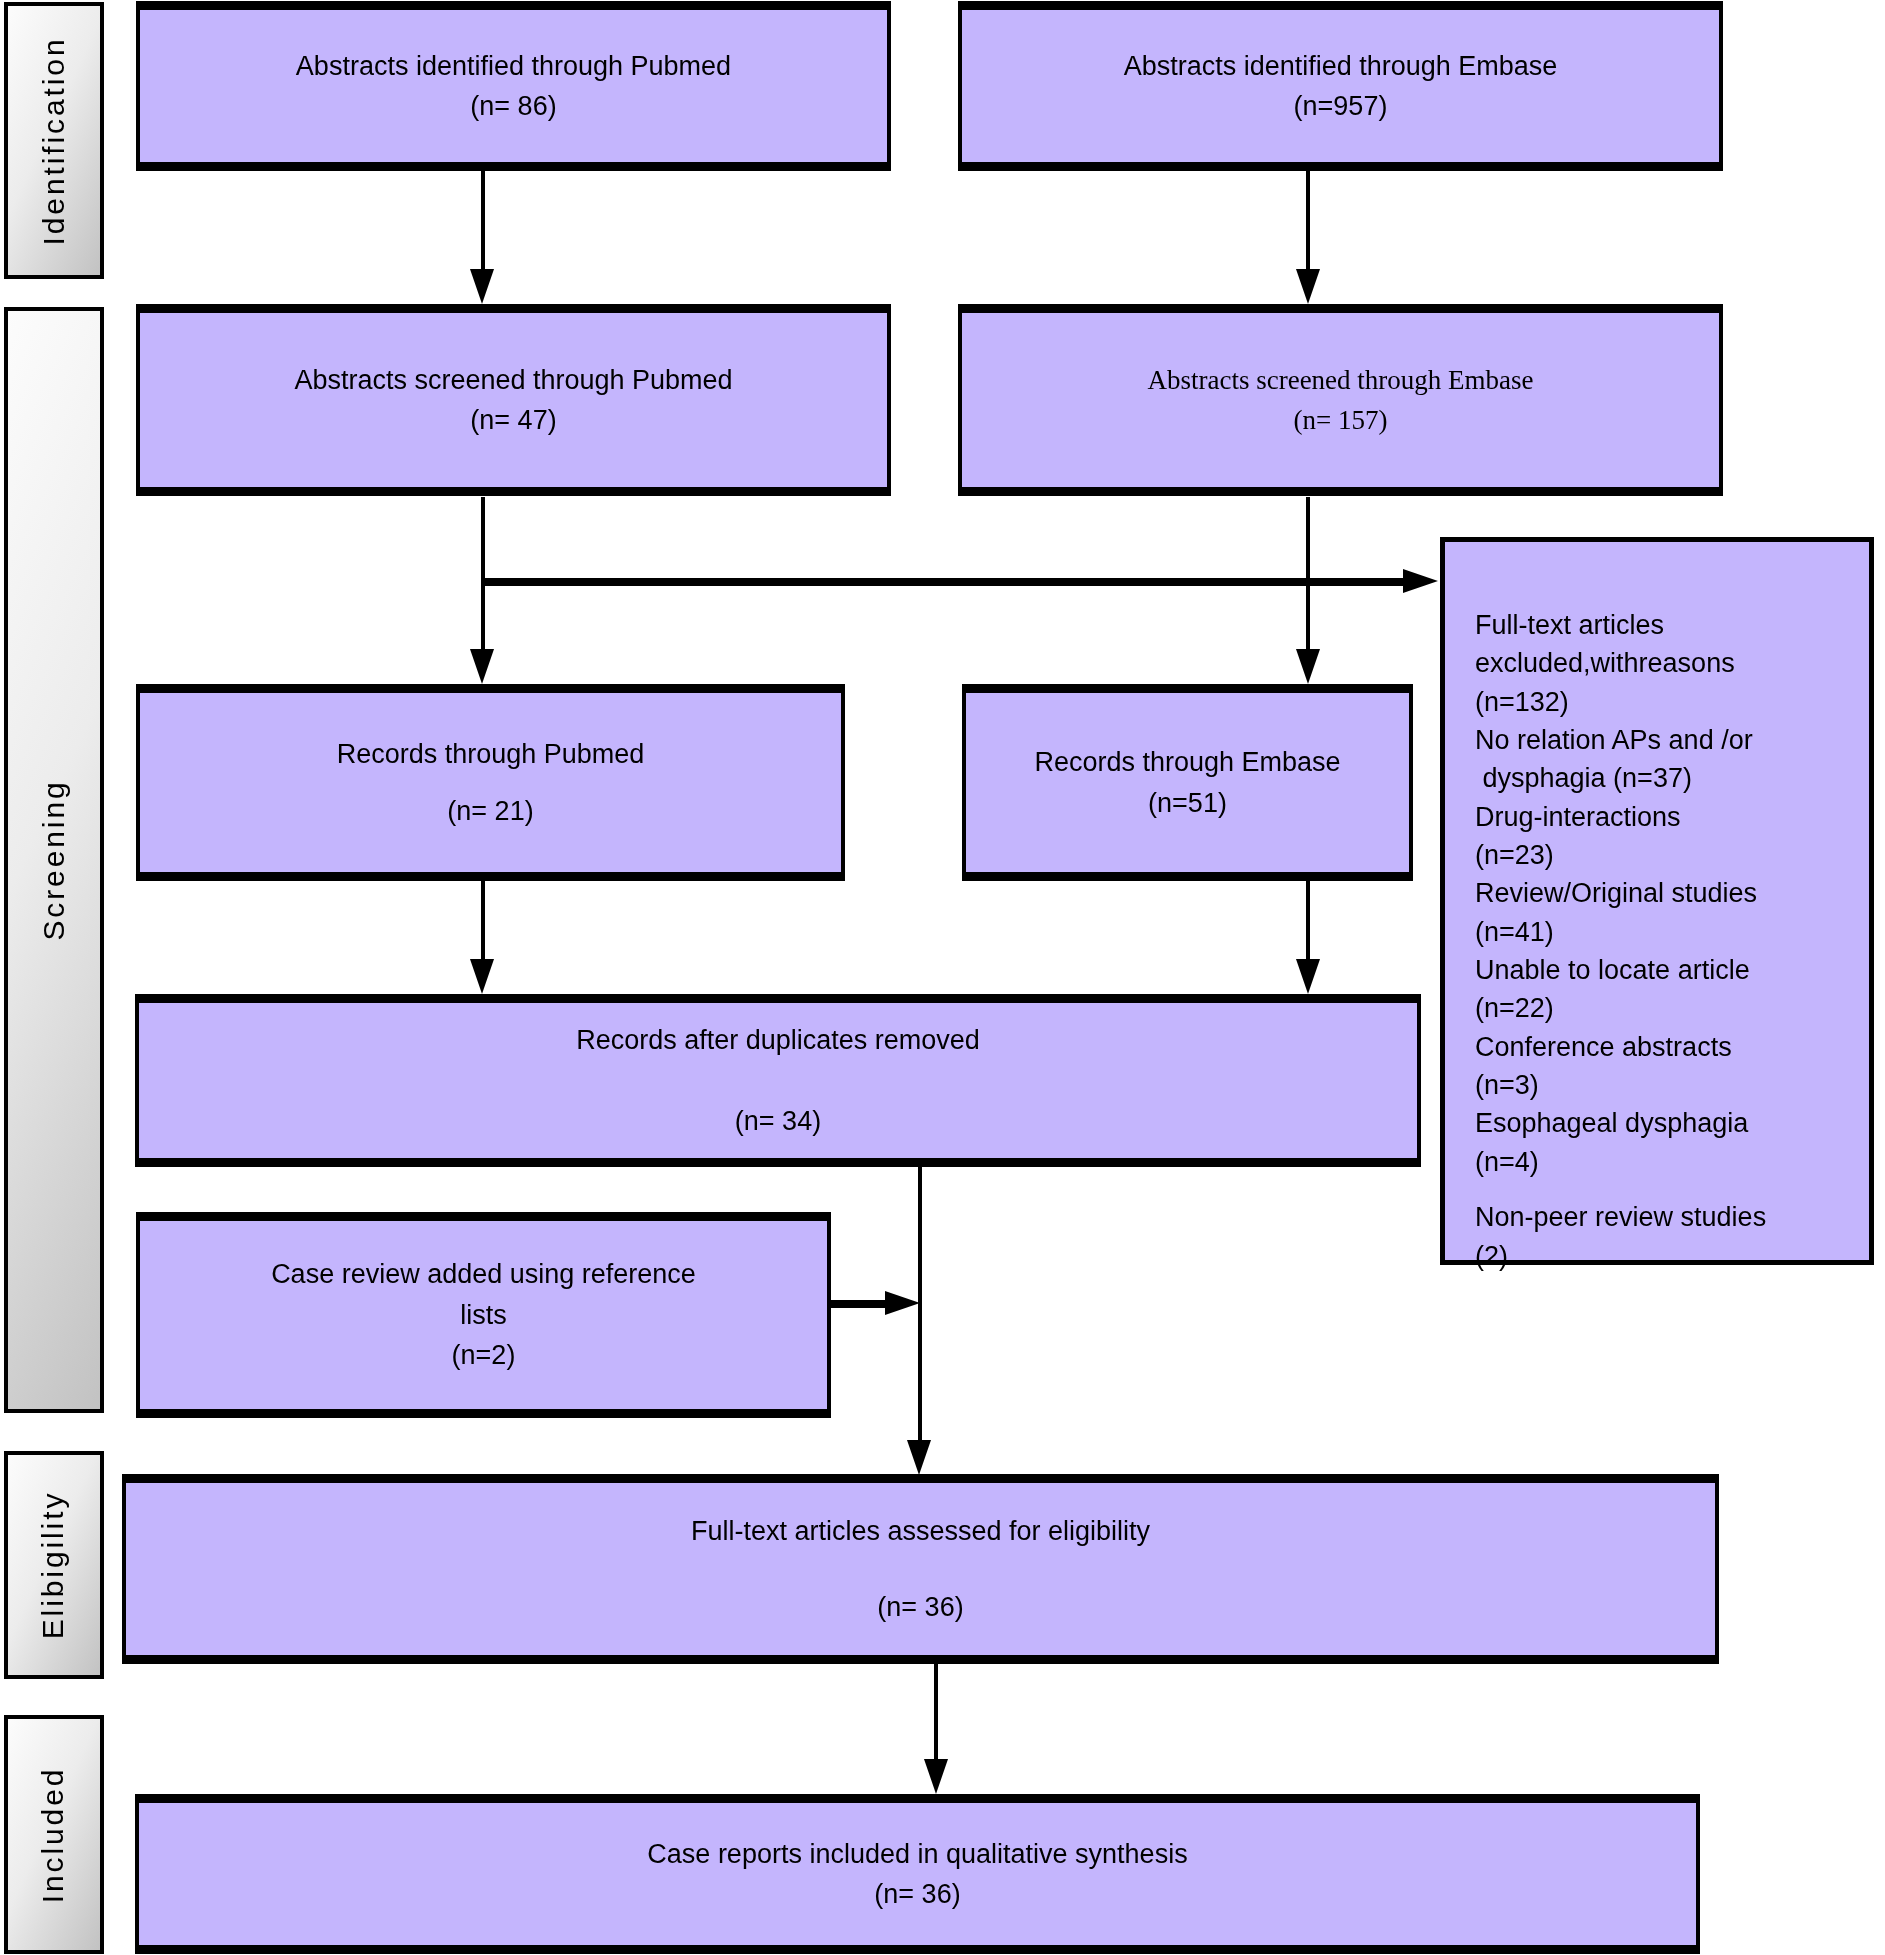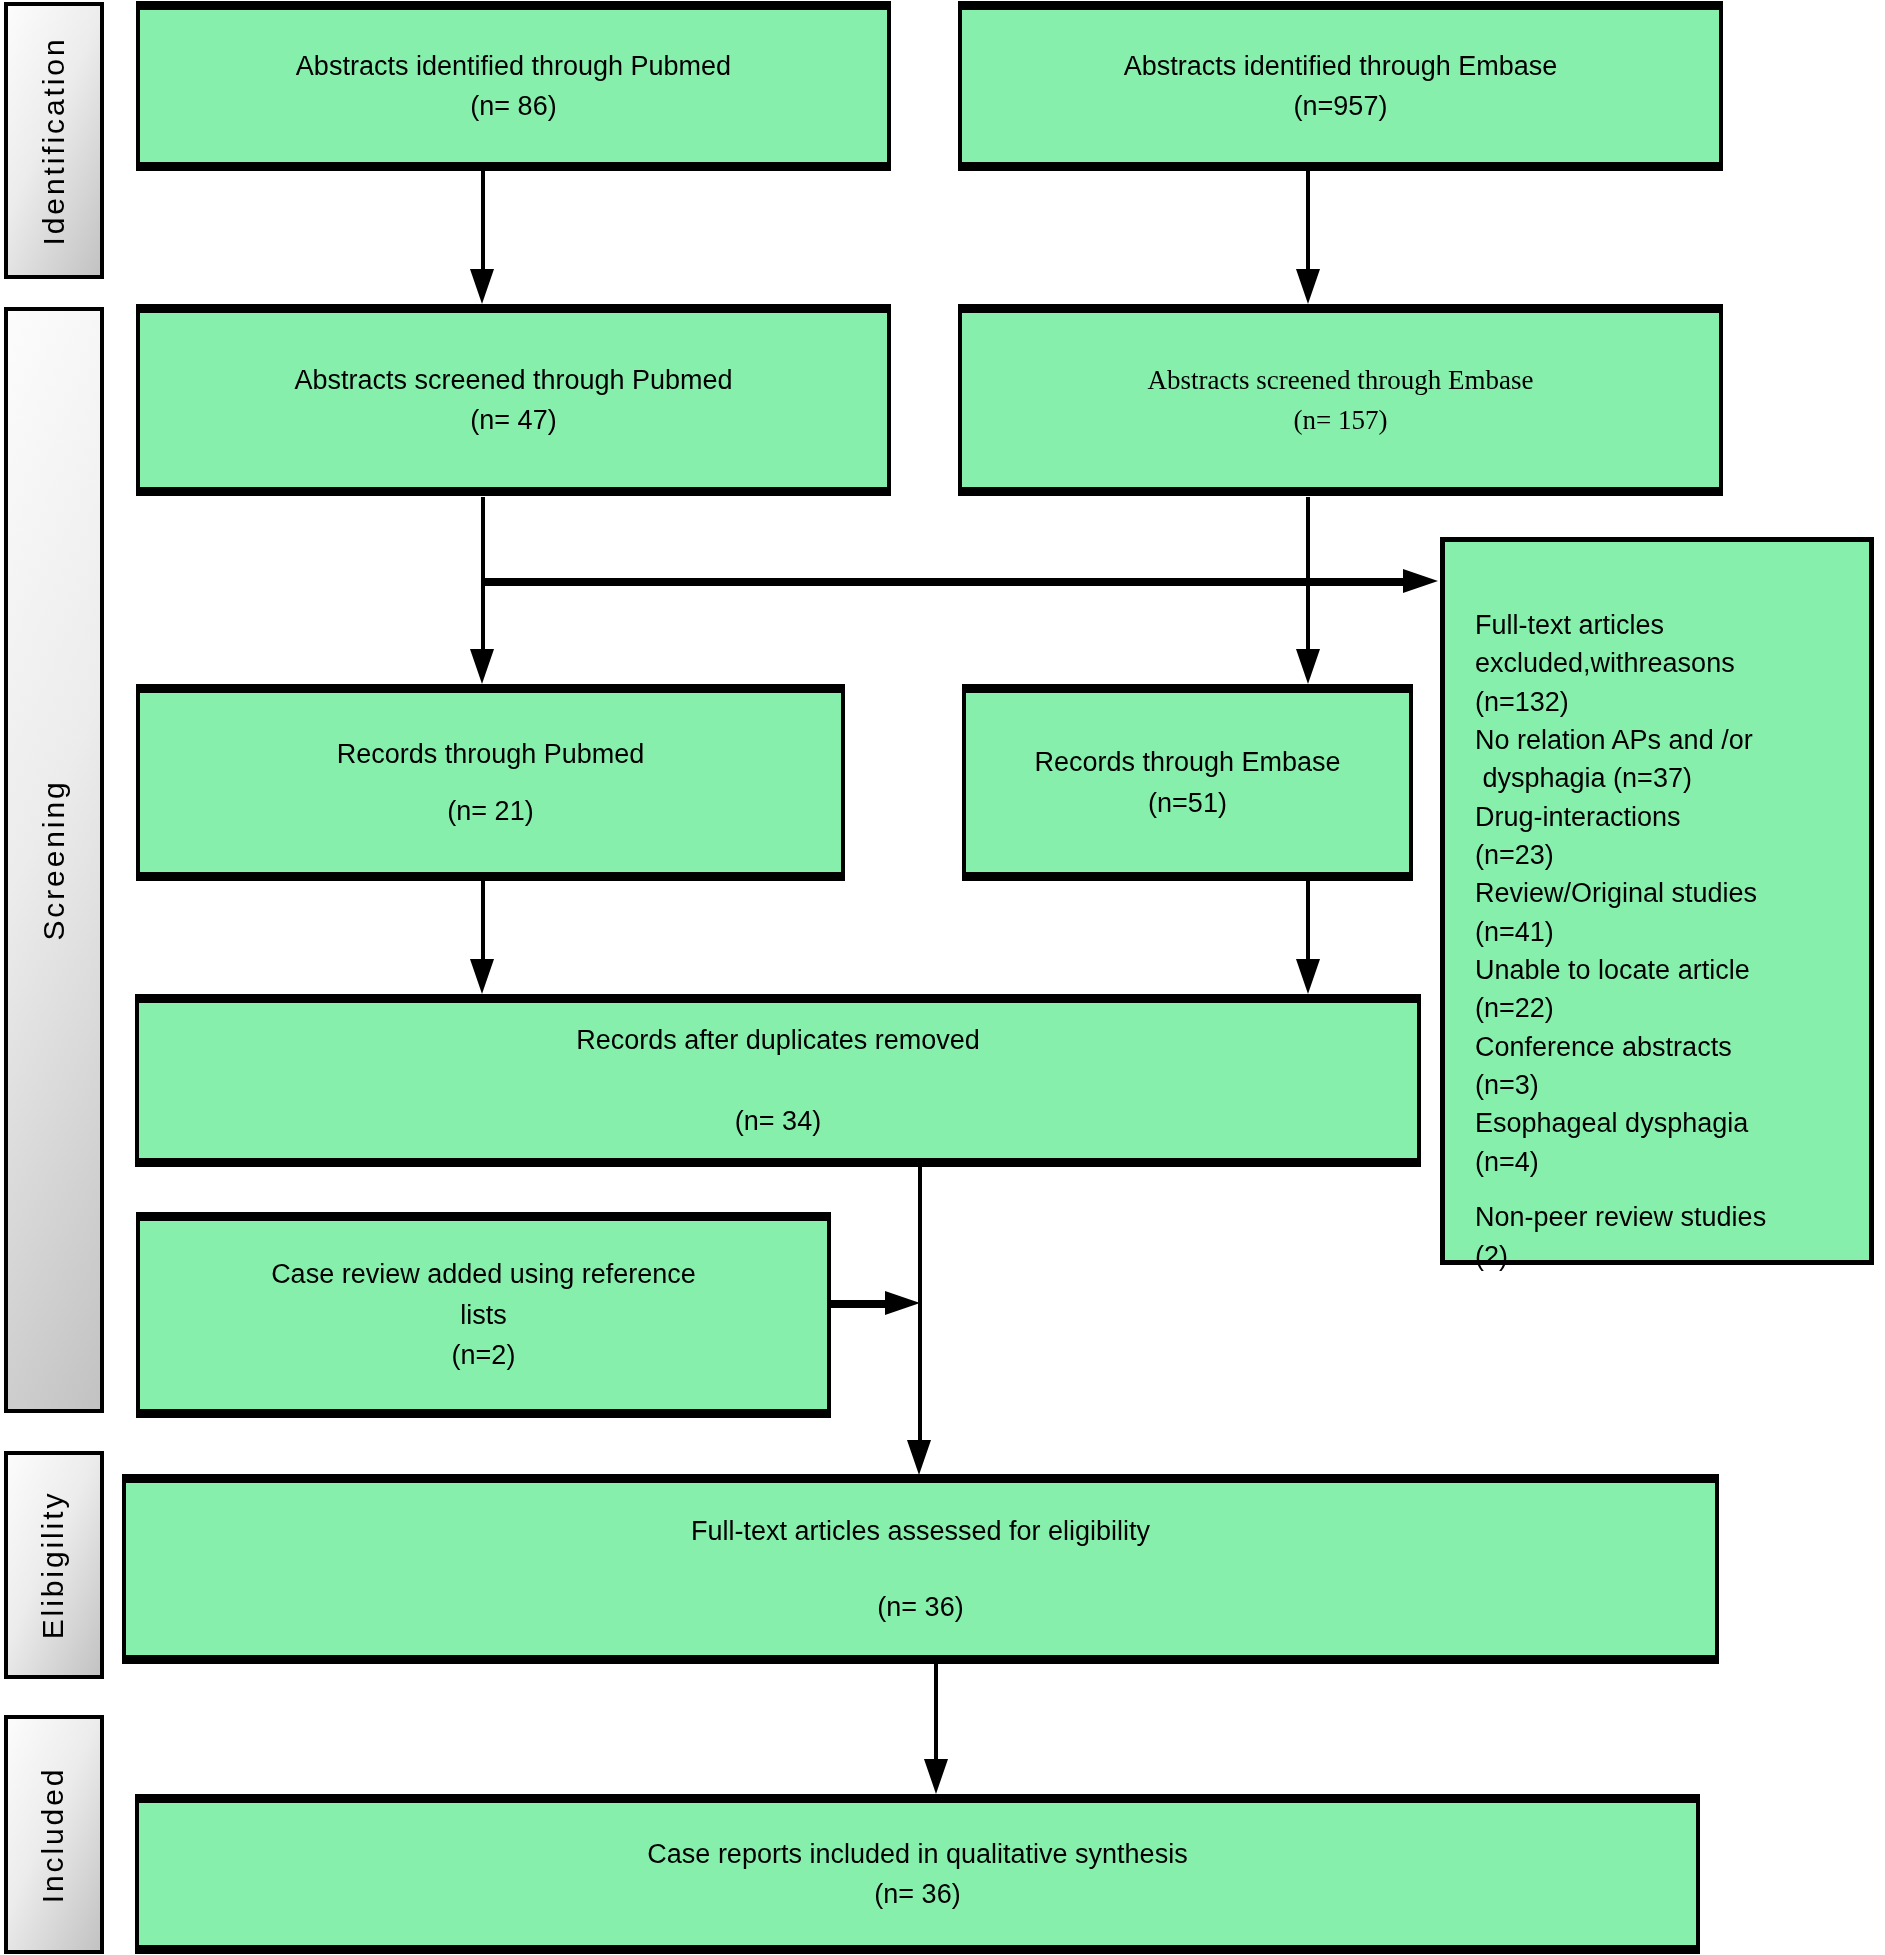--- a/index.html
+++ b/index.html
@@ -10,21 +10,21 @@
   #diagram {
     position: relative;
     width: 1886px;
     height: 1955px;
     background: #ffffff;
     font-family: "Liberation Sans", "DejaVu Sans", sans-serif;
     color: #000;
   }
   .box {
     position: absolute;
-    background: #86efac;
+    background: #c4b5fd;
     border: 4.7px solid #000;
     border-top-width: 9.3px;
     border-bottom-width: 9.3px;
     display: flex;
     flex-direction: column;
     align-items: center;
     justify-content: center;
     text-align: center;
     font-size: 27px;
     line-height: 1.5;

